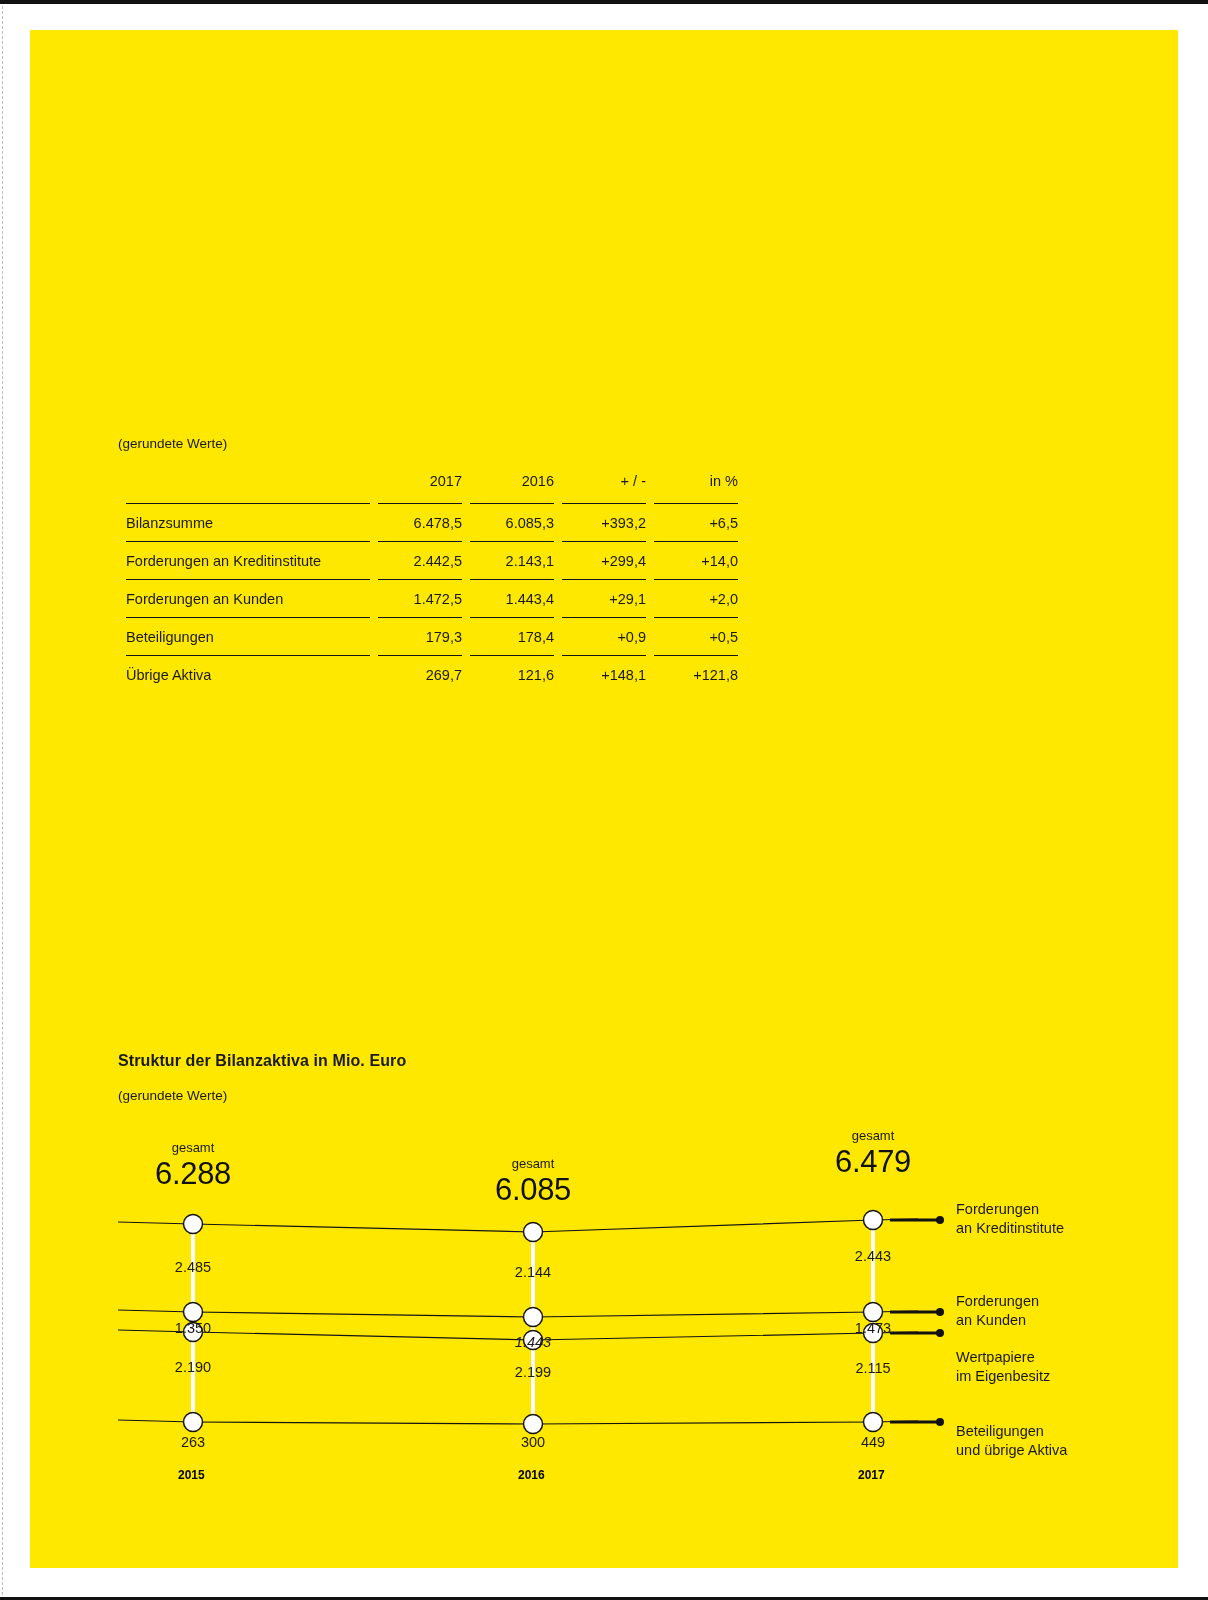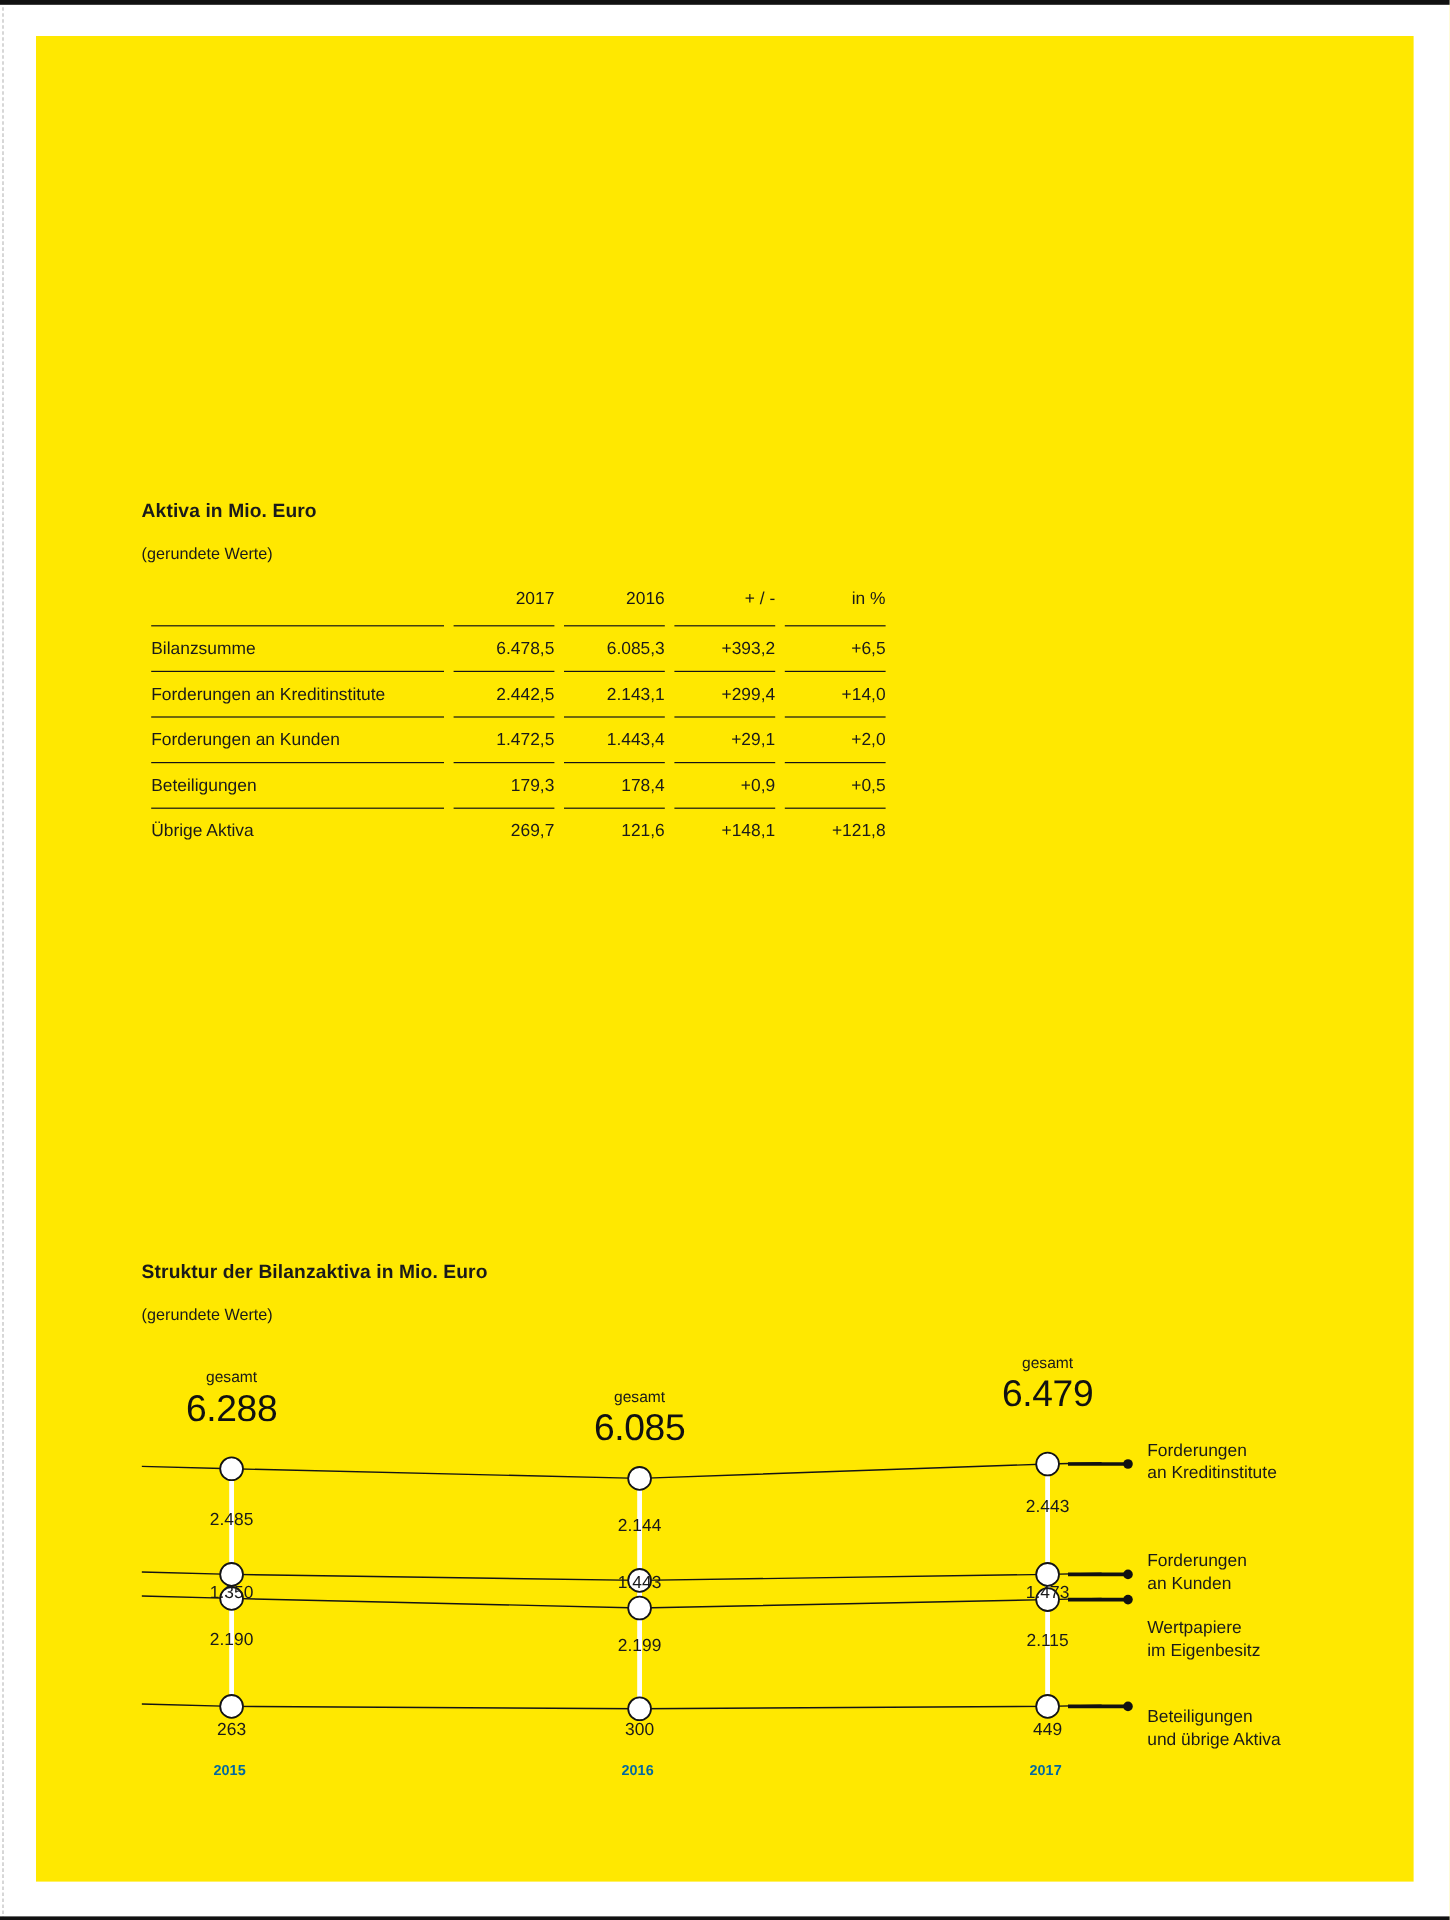--- a/index.html
+++ b/index.html
@@ -150,42 +150,41 @@
     position: absolute;
     font-size: 14.5px;
     color: #1a1a1a;
     white-space: nowrap;
     transform: translateX(-50%);
   }
   .yr-lab {
     position: absolute;
     font-size: 12px;
     font-weight: bold;
-    color: #0369a1;
+    color: #000000;
     white-space: nowrap;
   }
   .lg-text {
     position: absolute;
     font-size: 14.5px;
     color: #1a1a1a;
     line-height: 1.33;
     white-space: nowrap;
   }
 </style>
 </head>
 <body>
 
 <div id="top-bar"></div>
 <div id="crop-guide"></div>
 <div id="bottom-bar"></div>
 
 <div id="page">
 
   <div id="table-block">
-    <div id="table-title" class="sec-title">Aktiva in Mio. Euro</div>
     <div id="table-subtitle" class="sec-sub">(gerundete Werte)</div>
 
     <table class="fin">
       <colgroup>
         <col class="c-label">
           <col class="c-num">
           <col class="c-num">
           <col class="c-num">
           <col class="c-num">
       </colgroup>
@@ -302,21 +301,21 @@
 
       <div class="tot-word" style="left:755px; top:16px;">gesamt</div>
       <div class="tot-num" style="left:755px; top:32px;">6.479</div>
 
       <div class="seg-val" style="left:75px; top:147px;">2.485</div>
       <div class="seg-val" style="left:75px; top:208px;">1.350</div>
       <div class="seg-val" style="left:75px; top:247px;">2.190</div>
       <div class="seg-val" style="left:75px; top:322px;">263</div>
 
       <div class="seg-val" style="left:415px; top:152px;">2.144</div>
-      <div class="seg-val" style="left:415px; top:199px;">1.443</div>
+      <div class="seg-val" style="left:415px; top:222px;font-style:italic;">1.443</div>
       <div class="seg-val" style="left:415px; top:252px;">2.199</div>
       <div class="seg-val" style="left:415px; top:322px;">300</div>
 
       <div class="seg-val" style="left:755px; top:136px;">2.443</div>
       <div class="seg-val" style="left:755px; top:208px;">1.473</div>
       <div class="seg-val" style="left:755px; top:248px;">2.115</div>
       <div class="seg-val" style="left:755px; top:322px;">449</div>
 
       <div class="yr-lab" style="left:60px;  top:356px;">2015</div>
       <div class="yr-lab" style="left:400px; top:356px;">2016</div>

